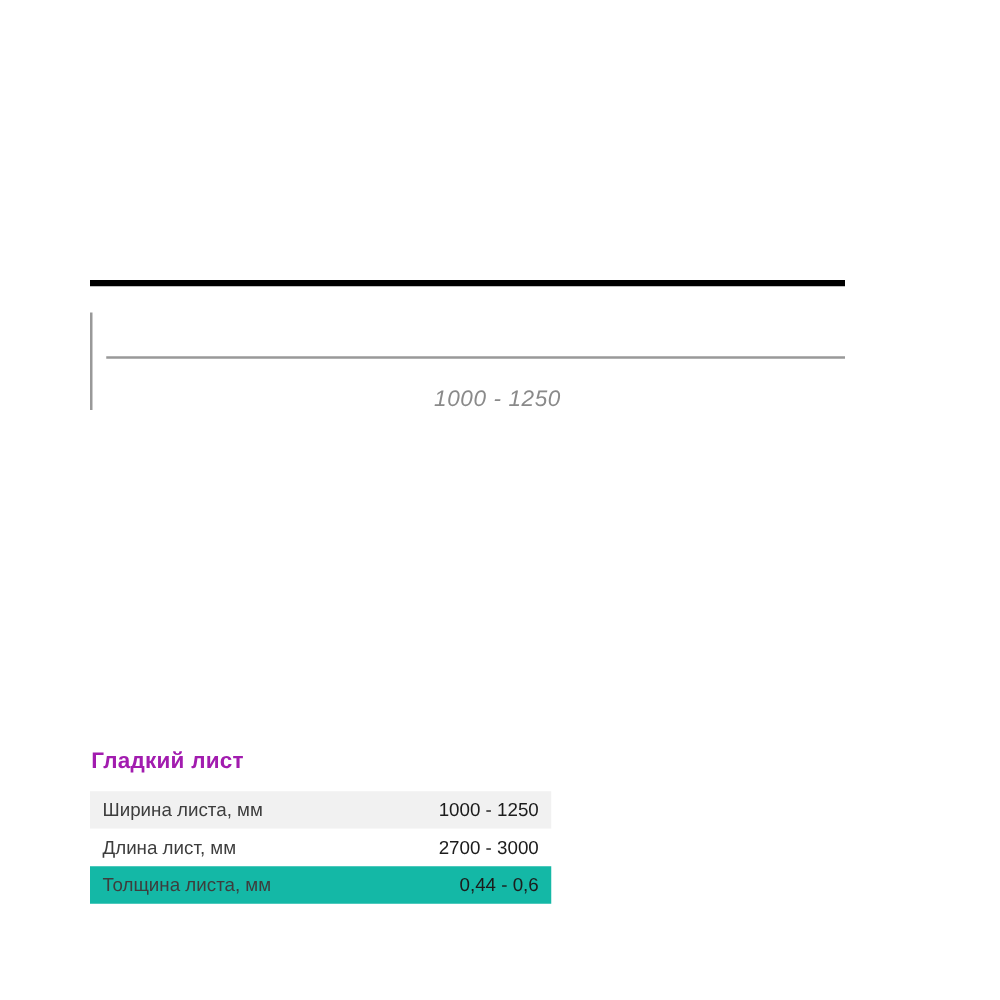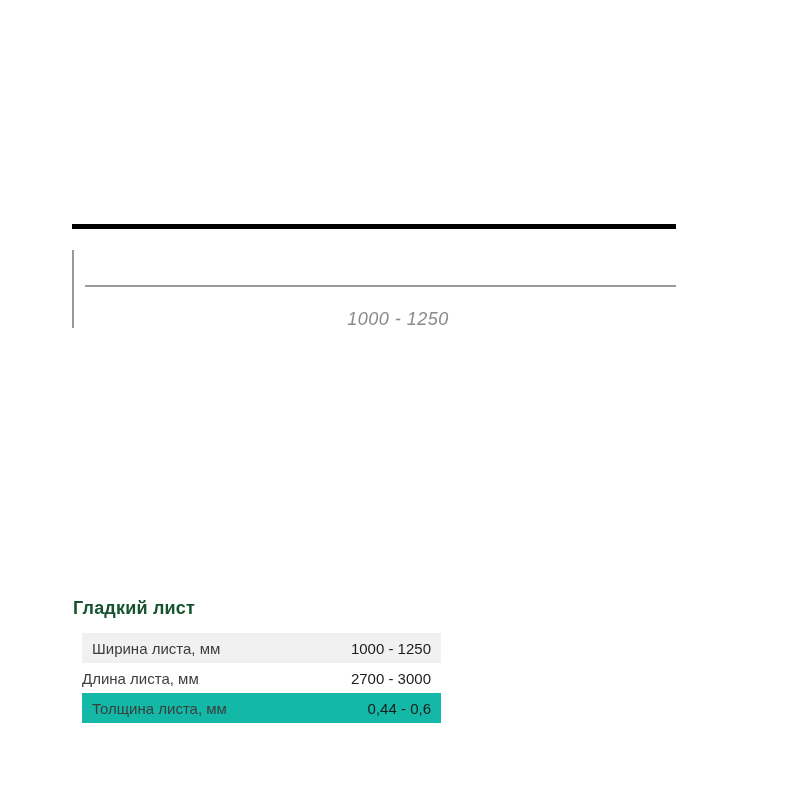--- a/index.html
+++ b/index.html
@@ -55,39 +55,39 @@
   }
 
   
   .spec-title {
     position: absolute;
     left: 73px;
     top: 598px;
     margin: 0;
     font-size: 18px;
     font-weight: 700;
-    color: #14532d;
+    color: #a21caf;
     letter-spacing: 0.2px;
   }
   .spec-table {
     position: absolute;
     left: 72px;
     top: 633px;
     width: 369px;
   }
   .spec-row {
     display: flex;
     justify-content: space-between;
     align-items: center;
     height: 30px;
     padding: 0 10px;
     box-sizing: border-box;
     font-size: 15px;
   }
-  .spec-row.shaded { background: #f1f1f1; margin-left: 10px; }
+  .spec-row.shaded { background: #f1f1f1; }
   .spec-row .row-label { color: #3d3d3d; }
   .spec-row .row-value { color: #1c1c1c; }
 </style>
 </head>
 <body>
 
 <div class="canvas">
 
   <div>
     <div class="sheet-bar" style="background-color: rgb(0, 0, 0);"></div>
@@ -98,21 +98,21 @@
   </div>
 
   <h2 class="spec-title">Гладкий лист</h2>
 
   <div class="spec-table">
     <div class="spec-row shaded" style="background-color: rgb(241, 241, 241);">
       <span class="row-label">Ширина листа, мм</span>
       <span class="row-value">1000 - 1250</span>
     </div>
     <div class="spec-row" style="background-color: rgb(255, 255, 255);">
-      <span class="row-label">Длина листа, мм</span>
+      <span class="row-label">Длина лист, мм</span>
       <span class="row-value">2700 - 3000</span>
     </div>
     <div class="spec-row shaded" style="background-color: #14b8a6;">
       <span class="row-label">Толщина листа, мм</span>
       <span class="row-value">0,44 - 0,6</span>
     </div>
   </div>
 
 </div>
 

